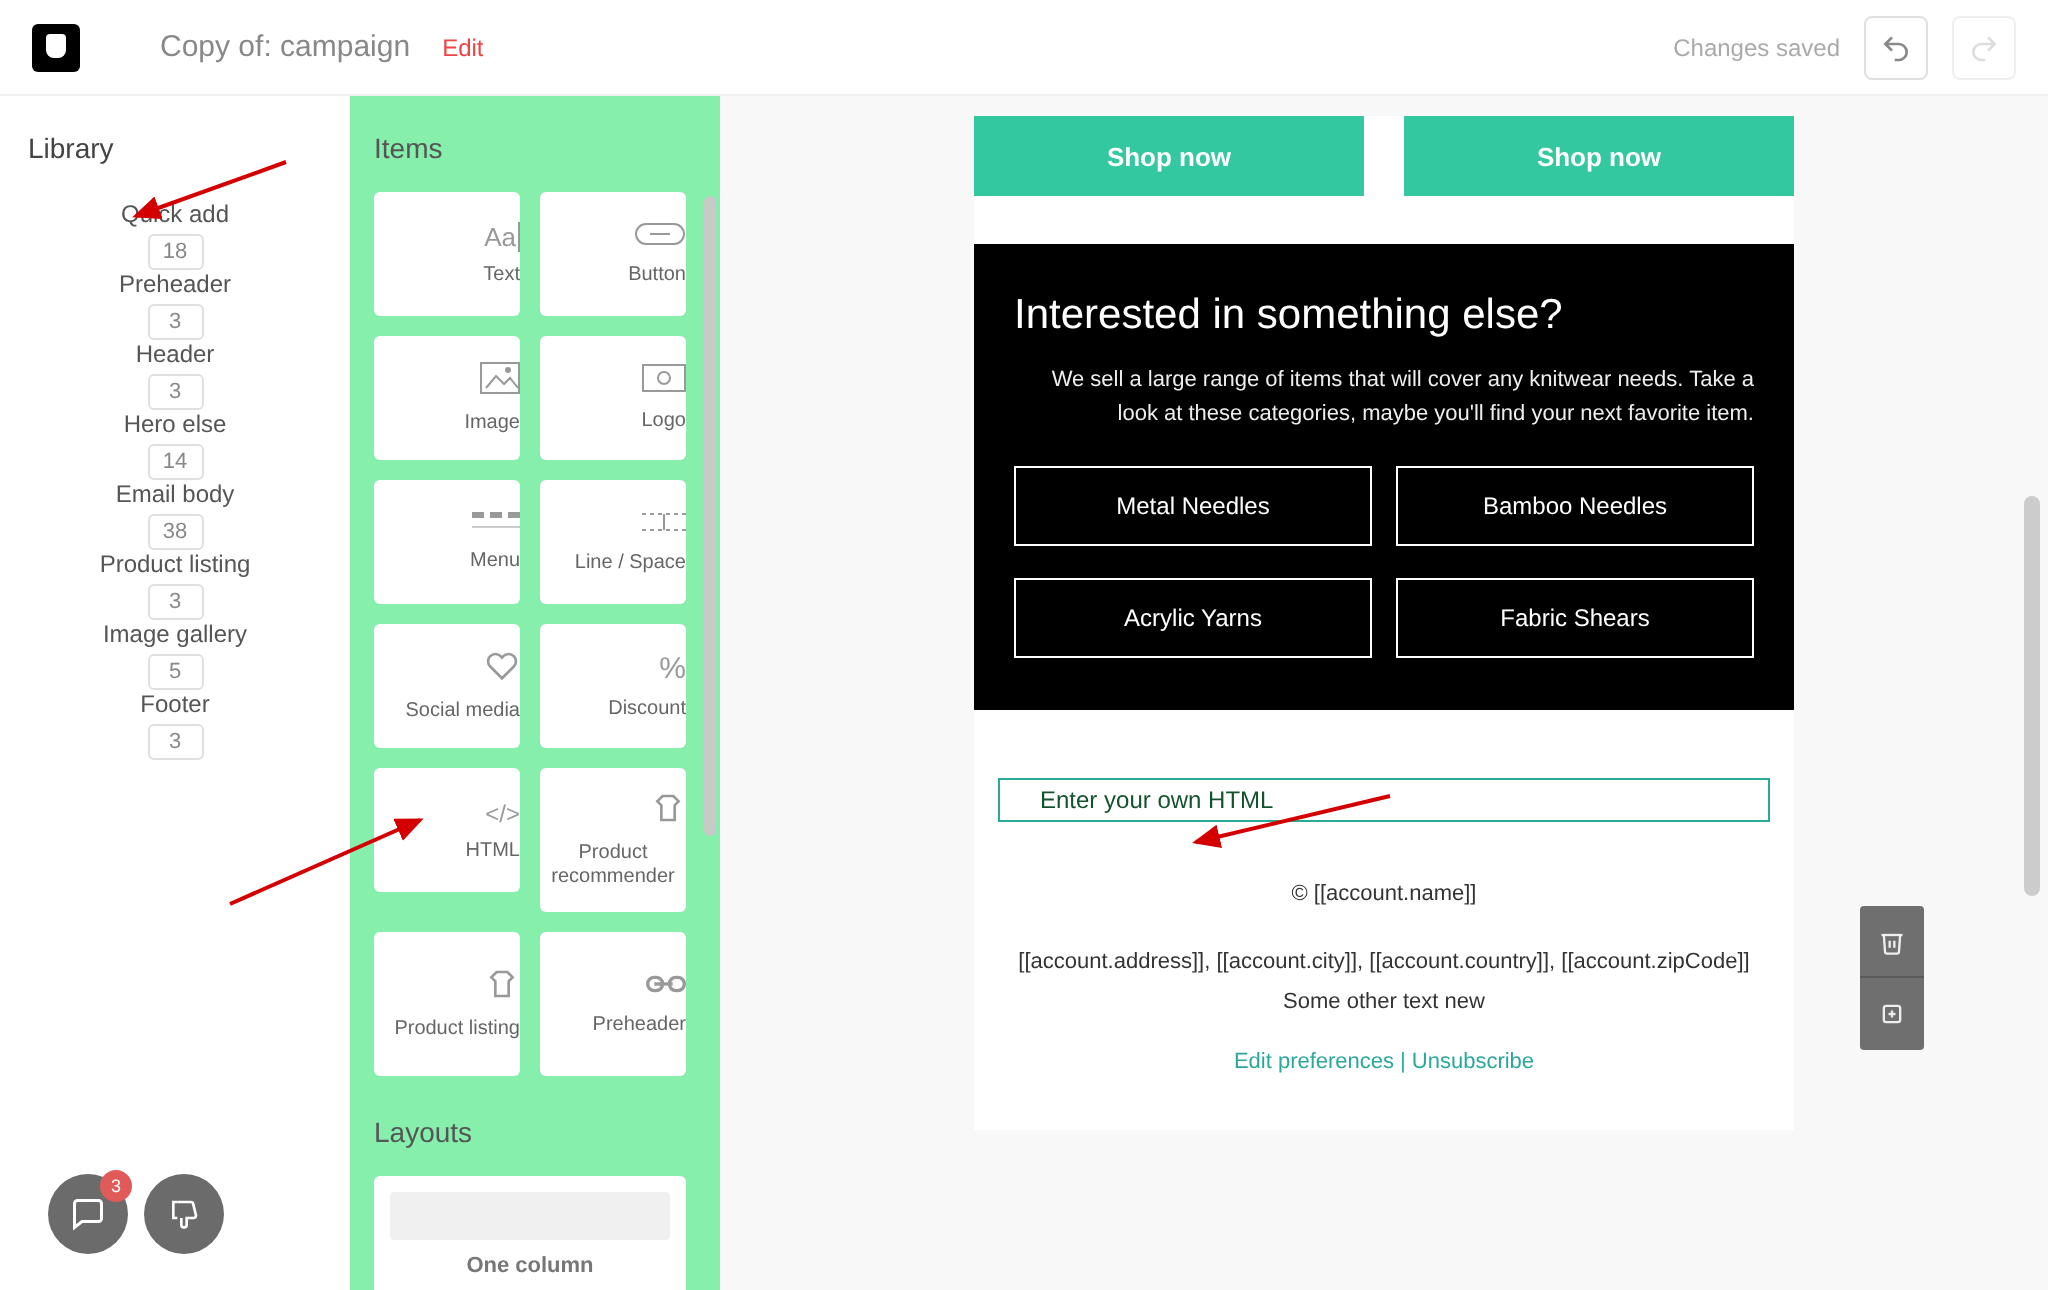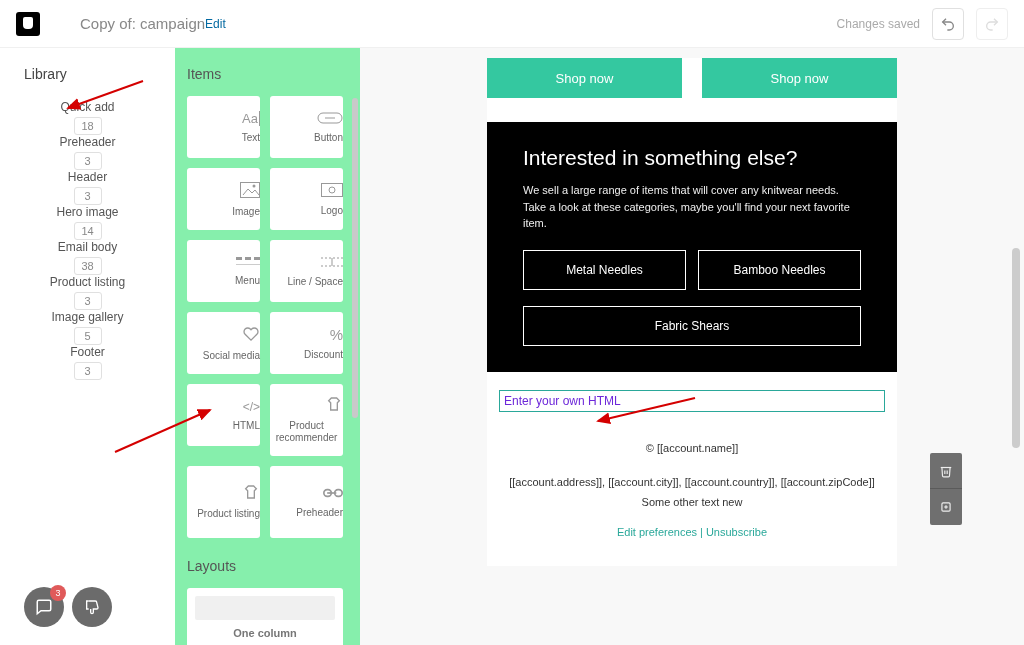--- a/index.html
+++ b/index.html
@@ -2,53 +2,53 @@
 <html><head>
 <meta charset="utf-8">
 <style>
   *{box-sizing:border-box;margin:0;padding:0;font-family:-apple-system,BlinkMacSystemFont,"Segoe UI",Arial,sans-serif;}
   body{background:#fff;color:#333;font-size:13px;width:1024px;height:645px;overflow:hidden;position:relative;}
   
   .topbar{height:48px;display:flex;align-items:center;padding:0 16px;border-bottom:1px solid #f0f0f0;}
   .logo{width:24px;height:24px;background:#000;border-radius:3px;position:relative;}
   .logo::after{content:"";position:absolute;width:10px;height:12px;background:#fff;border-radius:2px 2px 4px 4px;top:5px;left:7px;}
   .title{margin-left:40px;font-size:15px;color:#888;}
-  .edit-link{margin-left:0;color:#0369a1;font-size:12px;}
+  .edit-link{margin-left:16px;color:#ef4444;font-size:12px;}
   .top-right{margin-left:auto;display:flex;align-items:center;gap:12px;}
   .changes{color:#aaa;font-size:12px;}
   .icon-btn{width:32px;height:32px;border:1px solid #e0e0e0;border-radius:4px;display:flex;align-items:center;justify-content:center;color:#888;background:#fff;}
   .icon-btn.disabled{color:#ddd;border-color:#eee;}
   
   .main{display:flex;height:597px;}
-  .col1{width:175px;padding:18px 24px;flex:0 0 175px;}
+  .col1{width:175px;padding:18px 14px;flex:0 0 175px;}
   .col1 h3{font-size:14px;font-weight:500;color:#444;margin-bottom:18px;}
   .lib-item{display:flex;align-items:center;justify-content:space-between;height:35px;font-size:12px;color:#555;cursor:pointer;flex-direction:column;}
   .lib-item .cnt{border:1px solid #e0e0e0;border-radius:3px;min-width:28px;padding:2px 6px;text-align:center;font-size:11px;color:#888;}
   .col2{width:185px;flex:0 0 185px;background:#86efac;padding:18px 12px;position:relative;overflow:hidden;}
   .col2 h3{font-size:14px;font-weight:500;color:#555;margin-bottom:14px;}
   .grid{display:flex;flex-wrap:wrap;gap:10px;}
   .tile{width:73px;height:62px;background:#fff;border-radius:3px;display:flex;flex-direction:column;align-items:flex-end;justify-content:center;font-size:10px;color:#666;gap:6px;cursor:move;}
   .tile.tall{height:72px;}
   .tile .ico{color:#999;}
   .layouts-sec{margin-top:20px;}
   .layout-tile{width:156px;height:62px;background:#fff;border-radius:3px;display:flex;align-items:center;justify-content:center;font-size:11px;color:#777;position:relative;}
   .layout-tile::before{content:"";position:absolute;top:8px;left:8px;right:8px;height:24px;background:#f0f0f0;border-radius:2px;}
   .scrollthumb{position:absolute;right:2px;top:50px;width:6px;height:320px;background:#c9c9c9;border-radius:3px;}
   
   .canvas{flex:1;background:#f8f8f8;position:relative;overflow:hidden;padding:10px 40px 0 40px;}
   .email{width:410px;margin:0 auto;background:#fff;box-shadow:0 0 0 rgba(0,0,0,0);}
   .shopnow-row{display:flex;gap:20px;padding:0 0 24px 0;}
-  .shopnow{flex:1;height:40px;background:#34c8a0;color:#fff;display:flex;align-items:center;justify-content:center;font-size:13px;}
-  .black-sec{background:#000;color:#fff;padding:24px 36px 26px;}
+  .shopnow{flex:1;height:40px;background:#34c8a0;color:#fff;display:flex;align-items:center;justify-content:center;font-size:13px;font-weight:bold;}
+  .black-sec{background:#000;color:#fff;padding:24px 20px 26px;}
   .black-sec h2{font-size:21px;font-weight:500;margin-bottom:12px;}
-  .black-sec p{font-size:11px;line-height:1.5;margin-bottom:18px;color:#eee;}
+  .black-sec p{font-size:11px;line-height:1.5;margin-bottom:18px;color:#eee;text-align:right;}
   .btn-row{display:flex;gap:12px;margin-bottom:16px;}
   .btn-row:last-child{margin-bottom:0;}
   .out-btn{flex:1;border:1px solid #fff;height:40px;display:flex;align-items:center;justify-content:center;font-size:12px;}
-  .html-slot{margin:18px 12px 0;border:1px solid #2aa89a;height:22px;display:flex;align-items:center;padding:0 4px;font-size:12px;color:#6d28d9;}
+  .html-slot{margin:34px 12px 0;border:1px solid #2aa89a;height:22px;display:flex;align-items:center;padding:0 20px;font-size:12px;color:#14532d;}
   .footer{text-align:center;font-size:11px;color:#333;padding:30px 20px 20px;}
   .footer .row{margin-bottom:8px;}
   .footer .links a{color:#2aa89a;text-decoration:none;}
   .footer .links .sep{color:#2aa89a;margin:0 3px;}
   .canvas-scroll{position:absolute;right:4px;top:0;width:8px;height:100%;}
   .canvas-scroll .thumb{position:absolute;top:200px;width:8px;height:200px;background:#ccc;border-radius:4px;}
   
   .dock{position:absolute;right:62px;top:405px;width:32px;background:#6f6f6f;border-radius:2px;display:flex;flex-direction:column;}
   .dock-btn{height:36px;display:flex;align-items:center;justify-content:center;color:#eee;border-bottom:1px solid #5a5a5a;}
   .dock-btn:last-child{border-bottom:none;}
@@ -93,21 +93,21 @@
       </div>
     <div class="lib-item">
         <span>Preheader</span>
         <span class="cnt">3</span>
       </div>
     <div class="lib-item">
         <span>Header</span>
         <span class="cnt">3</span>
       </div>
     <div class="lib-item">
-        <span>Hero image</span>
+        <span>Hero else</span>
         <span class="cnt">14</span>
       </div>
     <div class="lib-item">
         <span>Email body</span>
         <span class="cnt">38</span>
       </div>
     <div class="lib-item">
         <span>Product listing</span>
         <span class="cnt">3</span>
       </div>
@@ -219,20 +219,21 @@
         <div class="shopnow">Shop now</div>
       </div>
       <div class="black-sec">
         <h2>Interested in something else?</h2>
         <p>We sell a large range of items that will cover any knitwear needs. Take a look at these categories, maybe you'll find your next favorite item.</p>
         <div class="btn-row">
           <div class="out-btn">Metal Needles</div>
           <div class="out-btn">Bamboo Needles</div>
         </div>
         <div class="btn-row">
+          <div class="out-btn">Acrylic Yarns</div>
           <div class="out-btn">Fabric Shears</div>
         </div>
       </div>
       <div class="html-slot">Enter your own HTML</div>
       <div class="footer">
         <div class="row">© [[account.name]]</div>
         <div class="row" style="margin-top:22px;">[[account.address]], [[account.city]], [[account.country]], [[account.zipCode]]</div>
         <div class="row">Some other text new</div>
         <div class="row links" style="margin-top:18px;">
           <a>Edit preferences</a><span class="sep">|</span><a>Unsubscribe</a>

